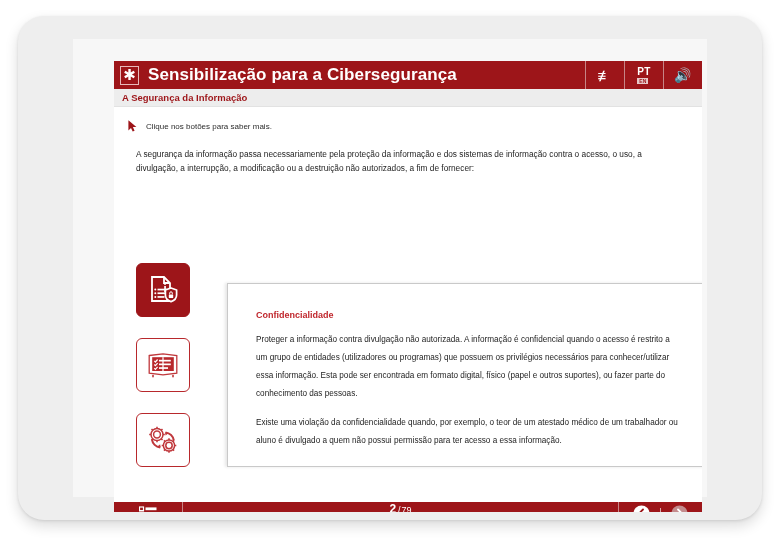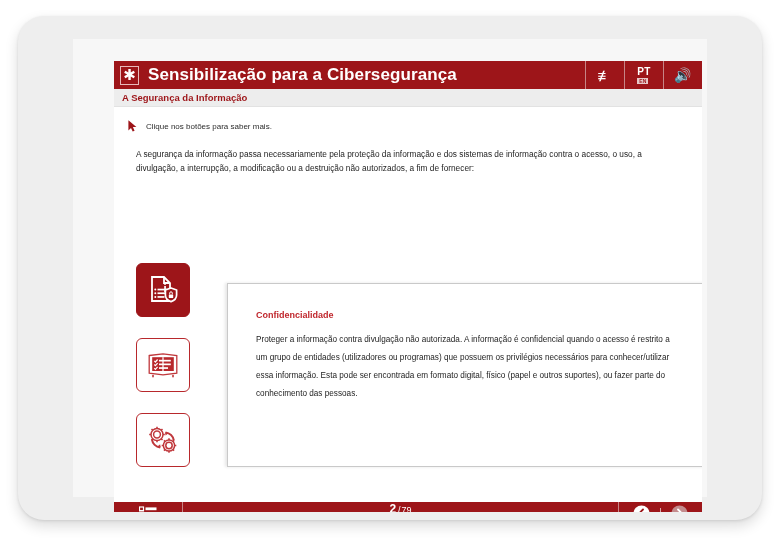--- a/index.html
+++ b/index.html
@@ -357,20 +357,21 @@
             <path d="M22.2 10.3 l-3.2 -1.0 l0.6 3.3 Z" fill="#c0383c"></path>
             <path d="M14.2 24.4 a9.5 9.5 0 0 1 -8.3 -8.0" fill="none" stroke="#c0383c" stroke-width="2.1"></path>
             <path d="M11.5 23.6 l3.2 1.0 l-0.6 -3.3 Z" fill="#c0383c"></path>
           </svg>
         </div>
       </div>
 
       <div id="detail-panel">
         <div id="panel-title" class="no-select">Confidencialidade</div>
         <p class="panel-paragraph no-select">Proteger a informação contra divulgação não autorizada. A informação é confidencial quando o acesso é restrito a um grupo de entidades (utilizadores ou programas) que possuem os privilégios necessários para conhecer/utilizar essa informação. Esta pode ser encontrada em formato digital, físico (papel e outros suportes), ou fazer parte do conhecimento das pessoas.</p>
+        <p class="panel-paragraph no-select">Existe uma violação da confidencialidade quando, por exemplo, o teor de um atestado médico de um trabalhador ou aluno é divulgado a quem não possui permissão para ter acesso a essa informação.</p>
       </div>
 
     </div>
 
     <div id="course-footer">
       <div id="menu-button">
         <svg width="18" height="16" viewBox="0 0 18 16">
           <rect x="0.5" y="1" width="4" height="3.6" fill="none" stroke="#ffffff" stroke-width="1.2"></rect>
           <rect x="6.5" y="1.4" width="11" height="2.8" fill="#ffffff"></rect>
           <rect x="0.5" y="6.2" width="4" height="3.6" fill="none" stroke="#ffffff" stroke-width="1.2"></rect>

